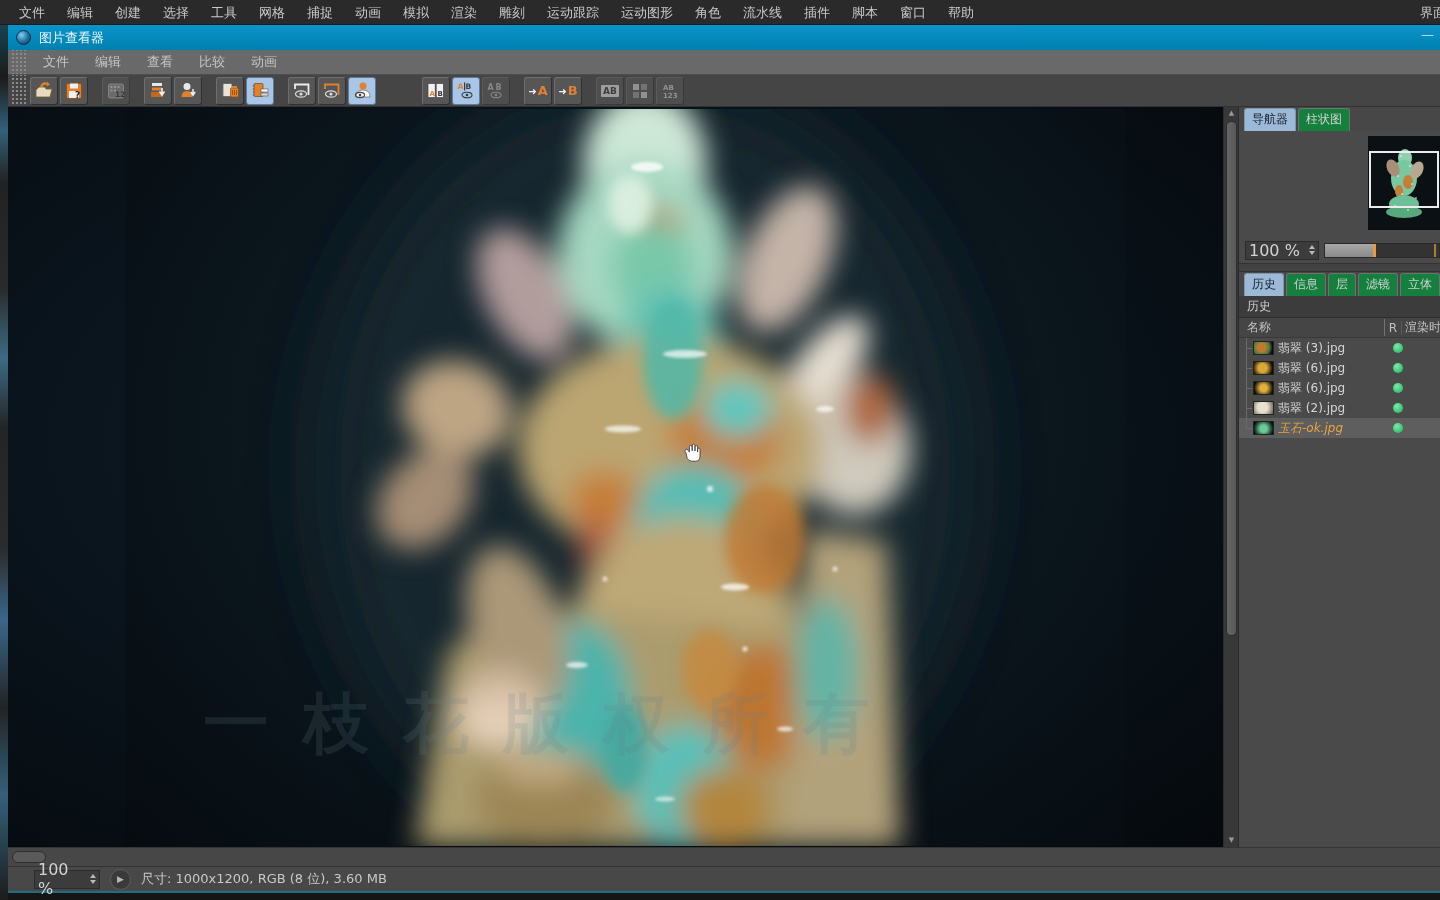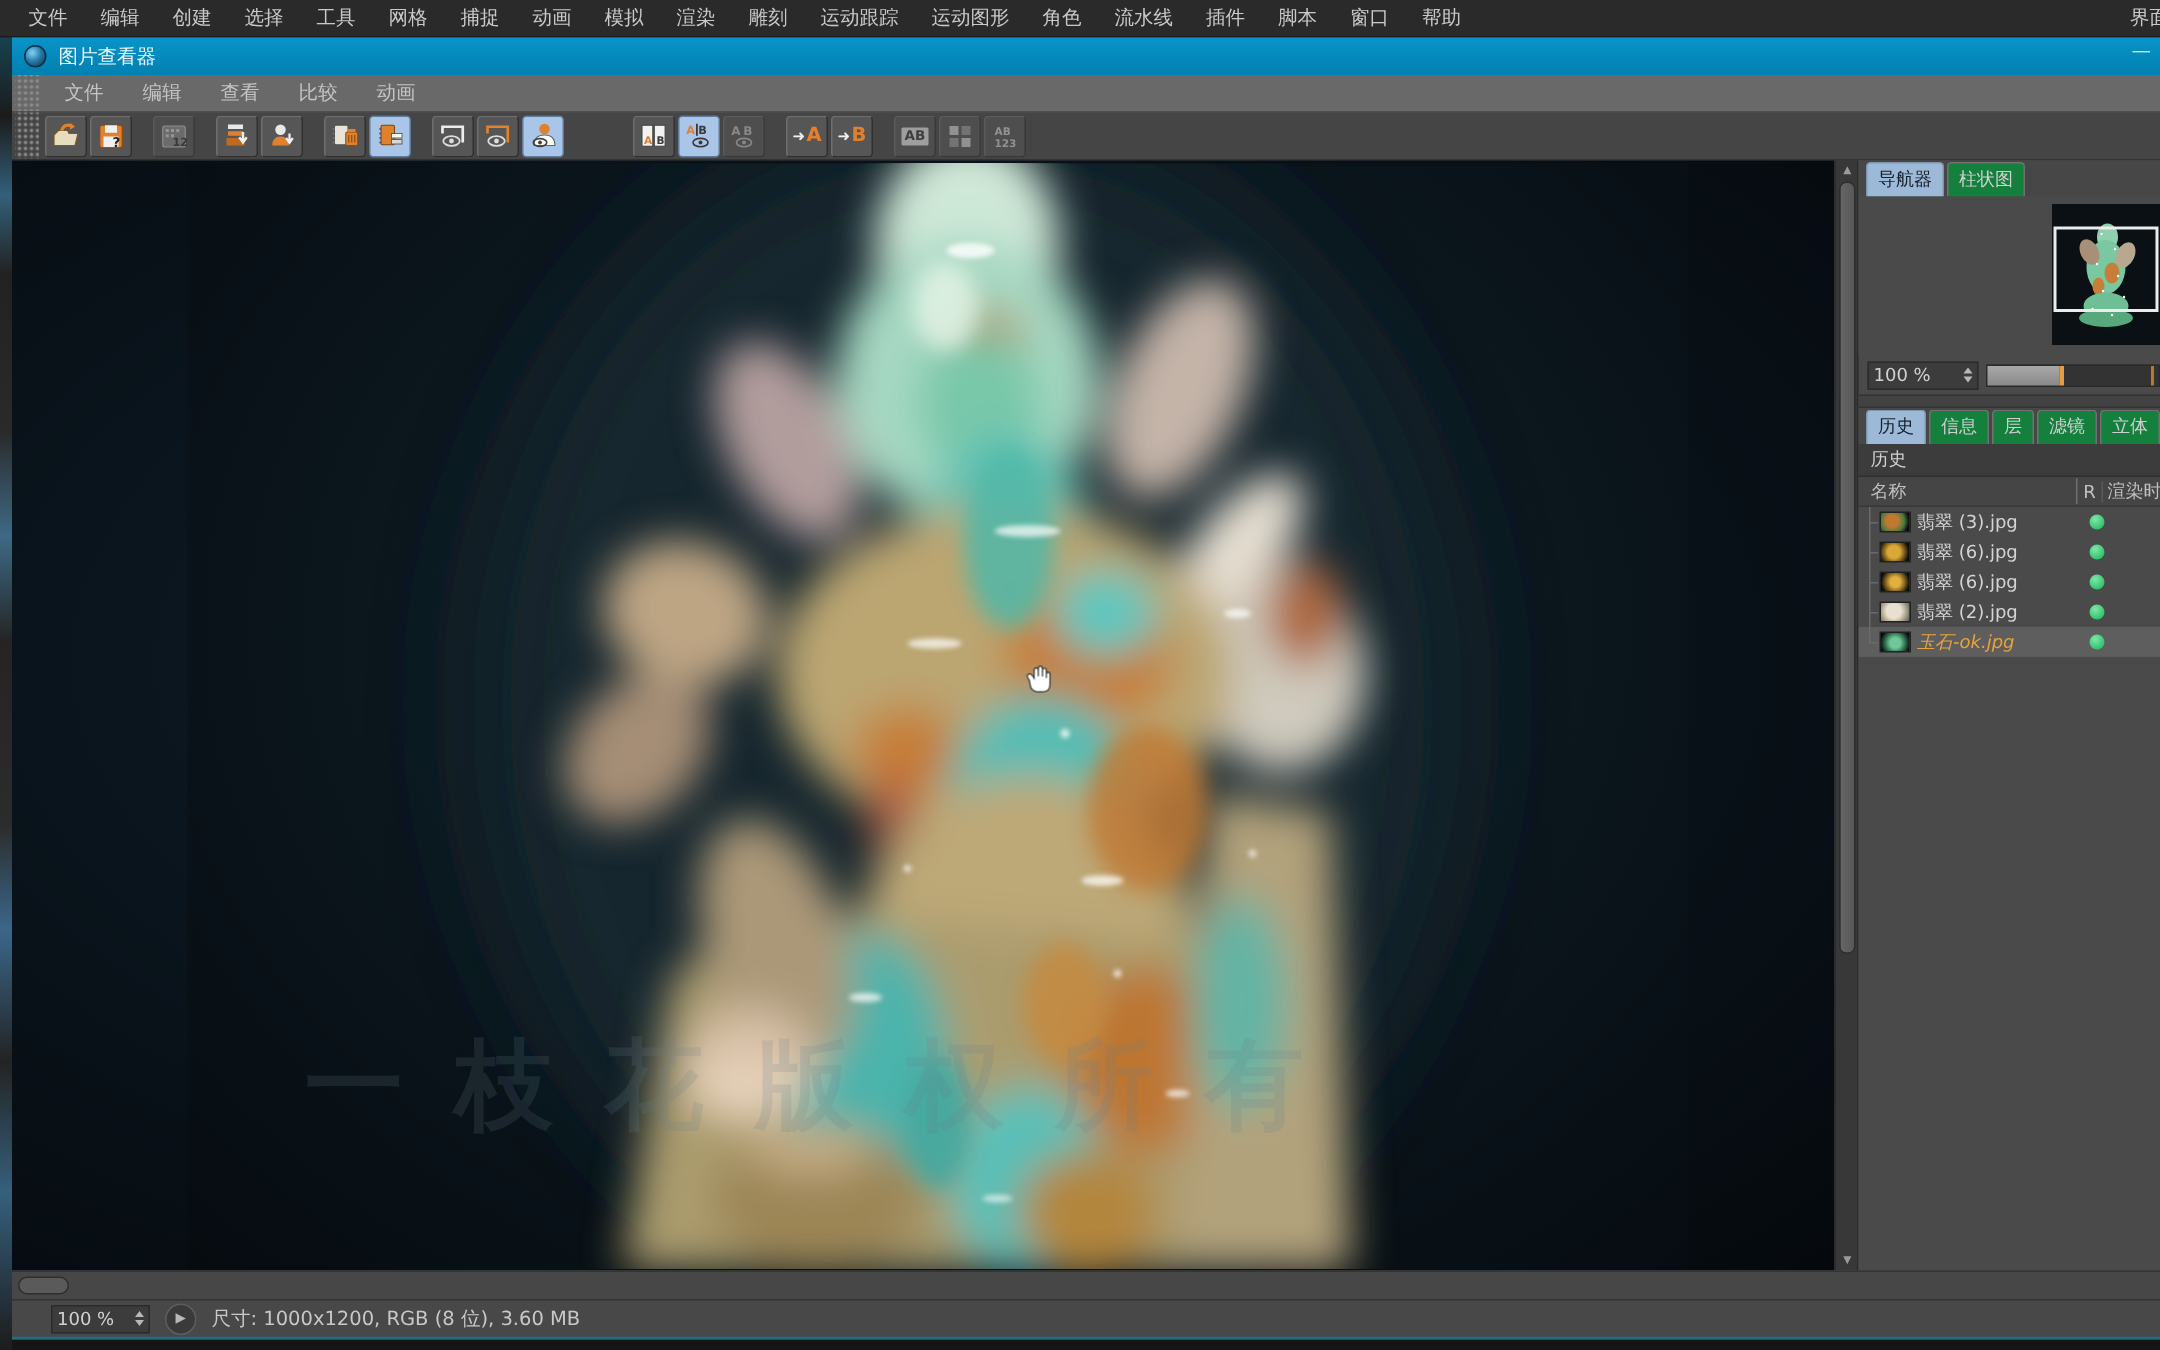--- a/index.html
+++ b/index.html
@@ -79,21 +79,21 @@
     color:#cfcfcf; font-size:12px; padding:2px 7px 3px; white-space:nowrap; }
   .tab.active { background:#9db9d8; color:#15202b; border-color:#7e95b0; }
 
   .nav-area { height:106px; position:relative; flex:0 0 auto; background:#4a4a4a; }
   .nav-thumb { position:absolute; right:0; top:5px; width:72px; height:94px; background:#0b1014; overflow:hidden; }
   .nav-viewrect { position:absolute; right:1px; top:20px; width:70px; height:57px;
     border:2px solid #ececec; }
 
   .zoom-row { height:26px; display:flex; align-items:center; padding-left:6px; flex:0 0 auto; }
   .spinbox { width:74px; height:19px; background:#3c3c3c; border:1px solid #2b2b2b;
-    display:flex; align-items:center; color:#d2d2d2; font-size:12px; padding:0 3px; position:relative; }
+    display:flex; align-items:center; color:#d2d2d2; font-size:16px; padding:0 3px; position:relative; }
   .spinbox .val { flex:1; }
   .spin-arrows { display:flex; flex-direction:column; gap:2px; margin-left:2px; }
   .spin-arrows i { width:0; height:0; border-left:3px solid transparent; border-right:3px solid transparent; display:block; }
   .spin-arrows .a-up { border-bottom:4px solid #b8b8b8; }
   .spin-arrows .a-dn { border-top:4px solid #b8b8b8; }
   .zoom-slider { flex:1; height:15px; margin:0 0 0 5px; background:#333; border:1px solid #2a2a2a; position:relative; }
   .zoom-slider .fill { position:absolute; left:0; top:0; height:100%; width:42%; background:linear-gradient(180deg,#a8a8a8,#8a8a8a); }
   .zoom-slider .marker { position:absolute; left:42%; top:0; width:3px; height:100%; background:#e89c3c; }
   .zoom-slider .tick { position:absolute; right:3px; top:0; width:2px; height:100%; background:#b07a30; }
 

